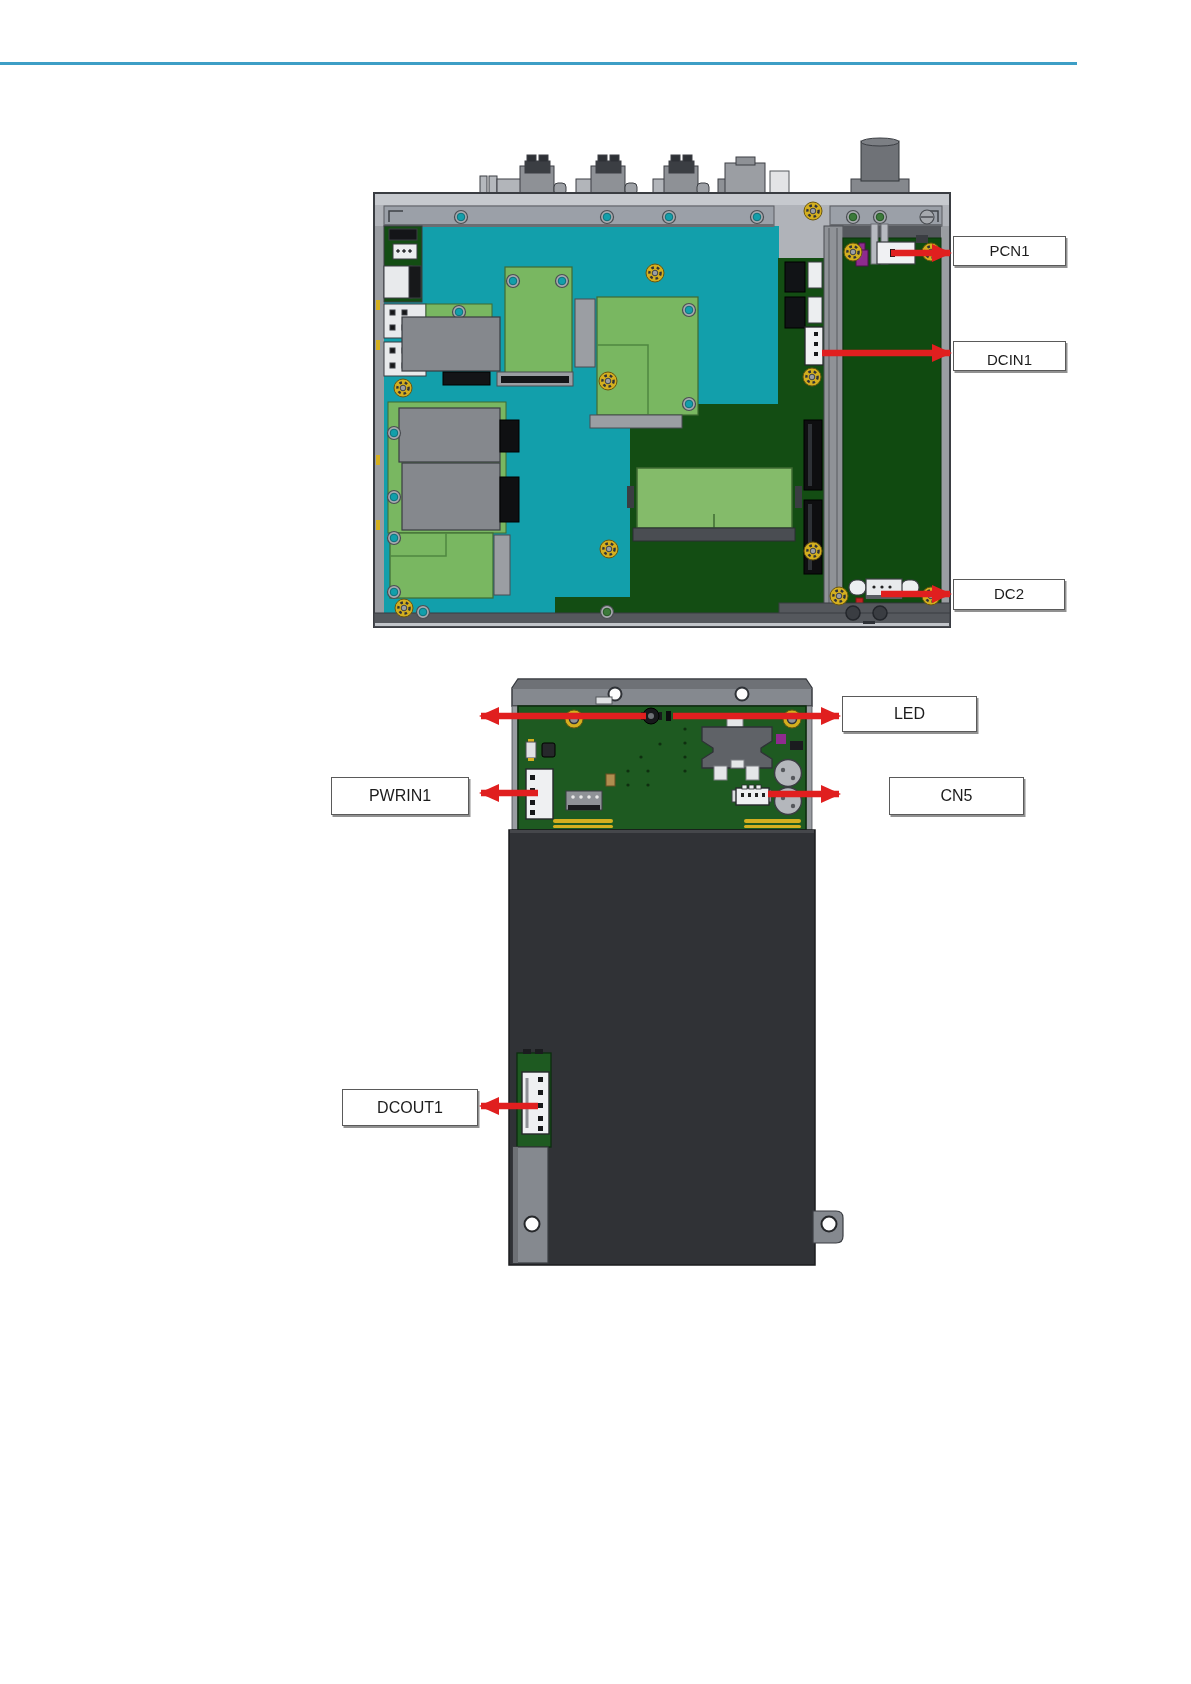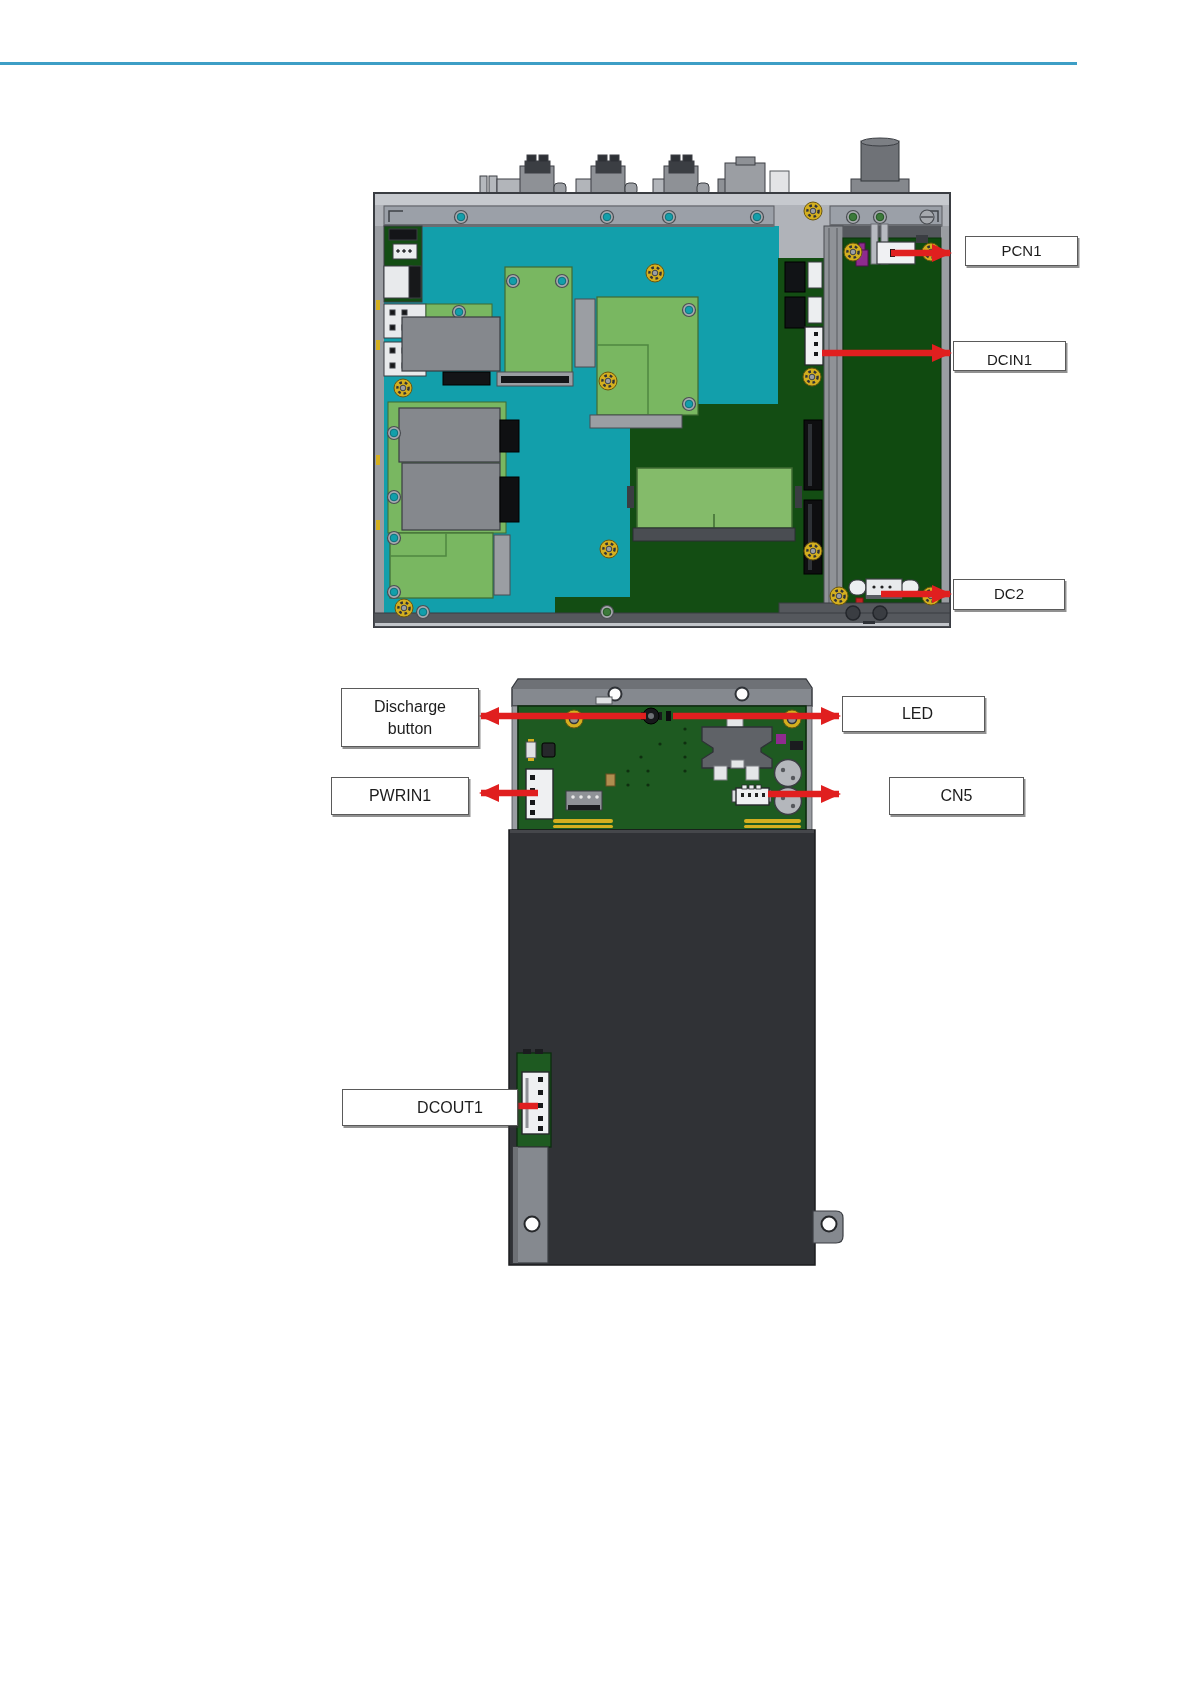--- a/index.html
+++ b/index.html
@@ -264,21 +264,21 @@
         <use href="#gear" transform="translate(813,551)"></use>
       </g>
 
       <g>
         <line class="arrow" x1="891" y1="253" x2="950" y2="253" marker-end="url(#arr1)"></line>
         <line class="arrow" x1="822" y1="353" x2="950" y2="353" marker-end="url(#arr1)"></line>
         <line class="arrow" x1="881" y1="594" x2="950" y2="594" marker-end="url(#arr1)"></line>
       </g>
     </svg>
 
-    <div class="callout f1" style="left:953px;top:236px;width:111px;height:28px;margin-left:12px;">
+    <div class="callout f1" style="left:953px;top:236px;width:111px;height:28px;">
       <span class="txt">PCN1</span>
       </div>
     <div class="callout f1" style="left:953px;top:341px;width:111px;height:28px;align-items:flex-end;">
       <span class="txt">DCIN1</span>
       </div>
     <div class="callout f1" style="left:953px;top:579px;width:110px;height:29px;justify-content:center;">
       <span class="txt">DC2</span>
       </div>
   </div>
 
@@ -427,30 +427,27 @@
 
       <g>
         <line class="arrow" x1="646" y1="716" x2="481" y2="716" marker-end="url(#arr2)"></line>
         <line class="arrow" x1="673" y1="716" x2="839" y2="716" marker-end="url(#arr2)"></line>
         <line class="arrow" x1="538" y1="793" x2="481" y2="793" marker-end="url(#arr2)"></line>
         <line class="arrow" x1="768" y1="794" x2="839" y2="794" marker-end="url(#arr2)"></line>
         <line class="arrow" x1="538" y1="1106" x2="481" y2="1106" marker-end="url(#arr2)"></line>
       </g>
     </svg>
 
-    <div class="callout f2 two-line" style="left:341px;top:28px;width:136px;height:57px;">
-      <span class="txt">Discharge button</span>
-      </div>
-    <div class="callout f2" style="left:842px;top:36px;width:133px;height:34px;padding-left:8px;">
+    <div class="callout f2" style="left:842px;top:36px;width:133px;height:34px;">
       <span class="txt">LED</span>
       </div>
     <div class="callout f2" style="left:331px;top:117px;width:136px;height:36px;">
       <span class="txt">PWRIN1</span>
       </div>
     <div class="callout f2" style="left:889px;top:117px;width:133px;height:36px;">
       <span class="txt">CN5</span>
       </div>
-    <div class="callout f2" style="left:342px;top:429px;width:134px;height:35px;padding-left:40px;">
+    <div class="callout f2" style="left:342px;top:429px;width:134px;height:35px;">
       <span class="txt">DCOUT1</span>
       </div>
   </div>
 
 </div>
 
 </body></html>

